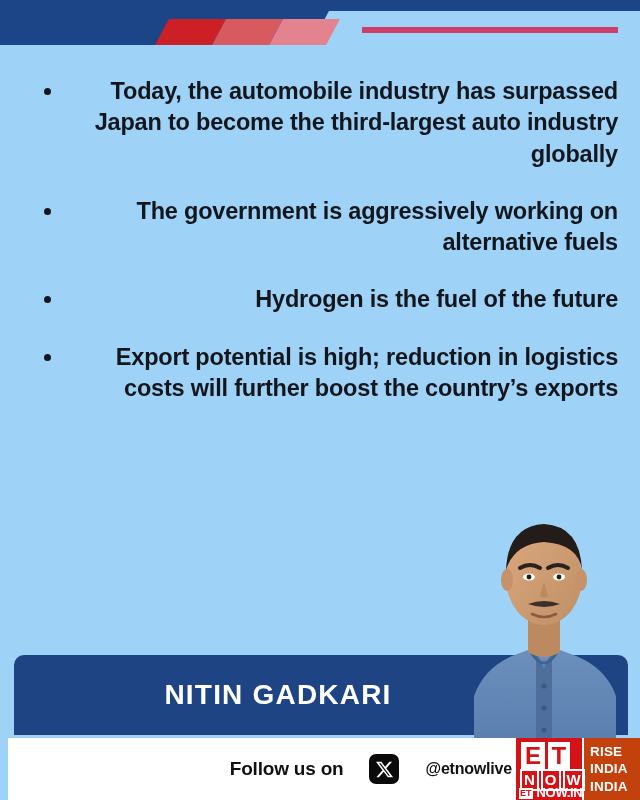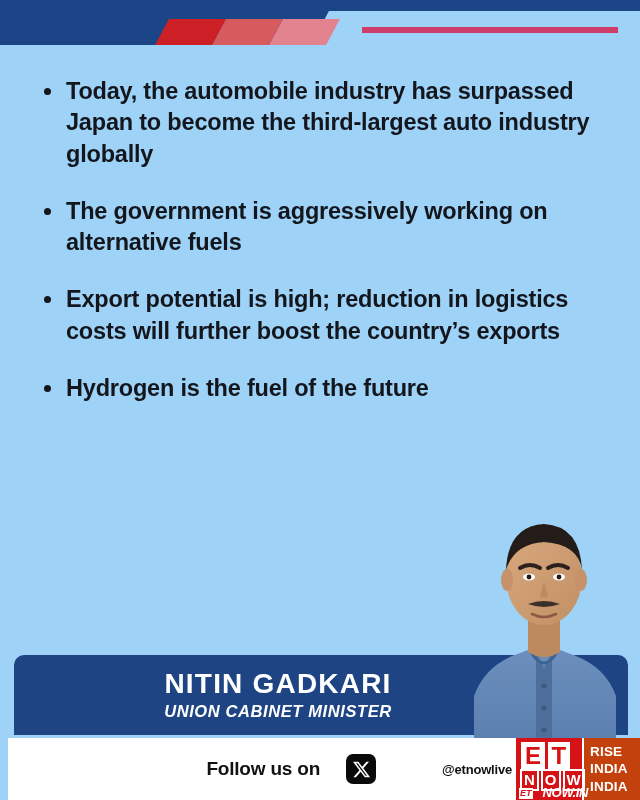--- a/index.html
+++ b/index.html
@@ -10,20 +10,21 @@
   body {
     font-family: "Liberation Sans", sans-serif;
   }
 
   .card {
     position: relative;
     width: 640px;
     height: 800px;
     overflow: hidden;
     background: #9ed2f7;
+    text-align: right;
   }
 
   
   .top-band {
     position: absolute;
     left: 0;
     top: 0;
     width: 640px;
     height: 11px;
     background: #1b4586;
@@ -187,24 +188,23 @@
     width: 30px;
     height: 30px;
     background: #0a0a0a;
     border-radius: 7px;
     display: flex;
     align-items: center;
     justify-content: center;
   }
   .handle-text {
     color: #111111;
-    font-size: 13px;
+    font-size: 16px;
     font-weight: bold;
     letter-spacing: -0.2px;
-    margin-left: 40px;
   }
 
   
   .logo-block {
     position: absolute;
     right: 0;
     top: 0;
     width: 124px;
     height: 62px;
     display: flex;
@@ -249,22 +249,21 @@
     line-height: 1;
     padding: 1px 2px 2px 2px;
     box-sizing: border-box;
   }
   .logo-url {
     position: absolute;
     left: 3px;
     bottom: 1px;
     display: flex;
     align-items: flex-end;
-    gap: 10px;
-    font-style: italic;
+    gap: 4px;
   }
   .logo-url-et {
     background: #ffffff;
     color: #d51317;
     font-size: 9px;
     font-weight: bold;
     line-height: 1;
     padding: 1px 1px;
   }
   .logo-url-rest {
@@ -302,22 +301,22 @@
   <div class="top-blue-para-fill"></div>
   <div class="top-blue-para"></div>
   <div class="stripe stripe-1"></div>
   <div class="stripe stripe-2"></div>
   <div class="stripe stripe-3"></div>
   <div class="top-line"></div>
 
   <ul class="bullets">
     <li class="bullet">Today, the automobile industry has surpassed Japan to become the third-largest auto industry globally</li>
     <li class="bullet">The government is aggressively working on alternative fuels</li>
+    <li class="bullet">Hydrogen is the fuel of the future</li>
     <li class="bullet">Export potential is high; reduction in logistics costs will further boost the country’s exports</li>
-    <li class="bullet">Hydrogen is the fuel of the future</li>
   </ul>
 
   <svg class="photo" viewBox="0 0 148 245">
     <defs>
       <linearGradient id="kurta" x1="0" y1="0" x2="0" y2="1">
         <stop offset="0%" stop-color="#6d90be"></stop>
         <stop offset="100%" stop-color="#5a7fae"></stop>
       </linearGradient>
       <linearGradient id="skin" x1="0" y1="0" x2="1" y2="1">
         <stop offset="0%" stop-color="#d9a87e"></stop>
@@ -354,21 +353,20 @@
     <path d="M74 82 L70 96 Q74 99 78 96 Z" fill="#bb8a62"></path>
 
     <path d="M58 104 Q74 98 90 104 Q74 110 58 104 Z" fill="#3b3029"></path>
 
     <path d="M62 114 Q74 120 86 114" fill="none" stroke="#8a5a45" stroke-width="2.6" stroke-linecap="round"></path>
   </svg>
 
   <div class="name-banner">
     <div class="name-banner-inner">
       <div class="person-name">NITIN GADKARI</div>
-      <div class="person-role">UNION CABINET MINISTER</div>
     </div>
   </div>
 
   <div class="footer">
     <div class="footer-left-tab"></div>
 
     <div class="follow-row">
       <span class="follow-text">Follow us on</span>
       <span class="x-badge">
         <svg width="19" height="19" viewBox="0 0 24 24" aria-hidden="true">

